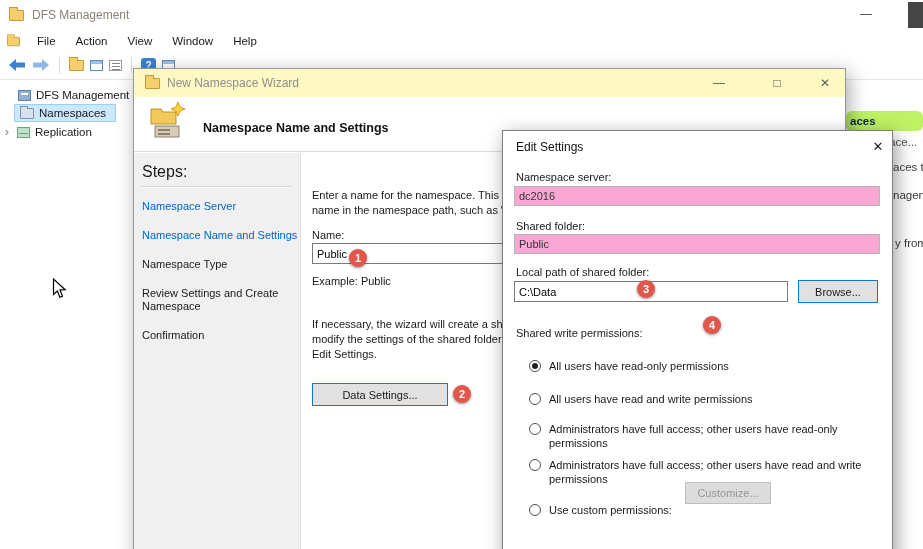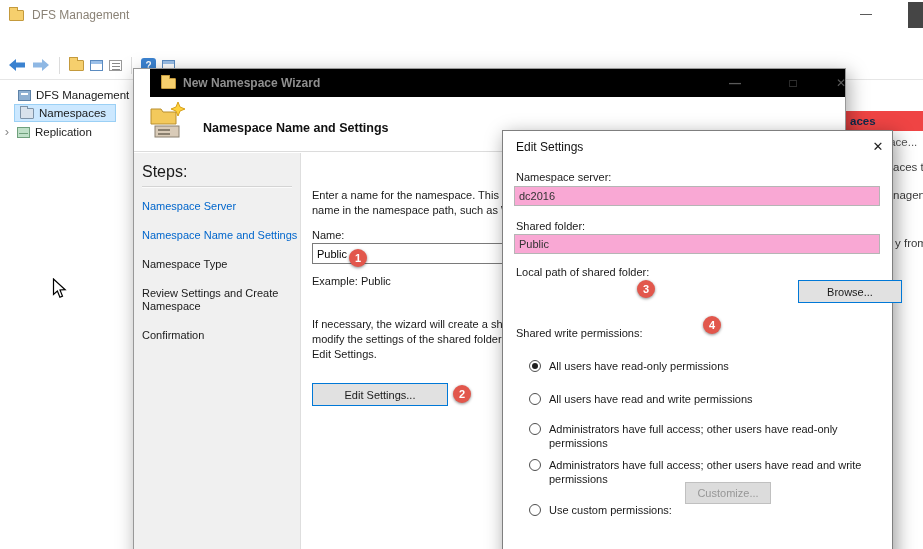--- a/index.html
+++ b/index.html
@@ -46,32 +46,32 @@
   .chev { color:#8a8a8a; font-size:13px; line-height:12px; width:10px; text-align:center; }
   .ico-console { width:13px; height:11px; background:#8fb0d2; border:1px solid #5d82a8; position:relative; flex:none; }
   .ico-console::before { content:""; position:absolute; left:2px; top:2px; width:7px; height:2px; background:#fff; }
   .ico-ns { width:14px; height:11px; background:#d9e2ec; border:1px solid #7e93a8; border-radius:1px; flex:none; position:relative; }
   .ico-ns::before { content:""; position:absolute; top:-3px; left:-1px; width:6px; height:2px; background:#d9e2ec;
                     border:1px solid #7e93a8; border-bottom:none; }
   .ico-repl { width:13px; height:11px; background:#bfe0c8; border:1px solid #6fa07c; position:relative; flex:none; }
   .ico-repl::before { content:""; position:absolute; left:1px; top:5px; right:1px; height:1px; background:#6fa07c; }
 
   
-  .frag-header { position:absolute; left:846px; top:111px; width:77px; height:20px; background:#ef4444;
-                 color:#0c2c4e; font-size:11.5px; line-height:20px; padding-left:4px; font-weight:bold; }
+  .frag-header { position:absolute; left:846px; top:111px; width:77px; height:20px; background:#bef264;
+                 color:#0c2c4e; font-size:11.5px; line-height:20px; padding-left:4px; font-weight:bold;border-radius:6px; }
   .frag { position:absolute; color:#3c3c3c; font-size:11.5px; white-space:nowrap; }
   .frag-0 { left:877px; top:136px; color:#555; }
   .frag-1 { left:893px; top:161px; }
   .frag-2 { left:893px; top:189px; }
   .frag-3 { left:895px; top:237px; }
 
   
   .wizard { position:absolute; left:133px; top:68px; width:713px; height:500px; background:#fff;
             border:1px solid #989898; box-shadow:3px 5px 18px rgba(0,0,0,.35); z-index:30; }
-  .wiz-titlebar { position:absolute; left:16px; top:0; right:0; height:28px; background:#000000;font-weight:bold; }
+  .wiz-titlebar { position:absolute; left:0; top:0; right:0; height:28px; background:#fef9c3; }
   .wiz-titlebar .folder-ico { position:absolute; left:11px; top:9px; }
   .wiz-title { position:absolute; left:33px; top:7px; font-size:12px; color:#8f8f8f; }
   .wz-btn { position:absolute; top:0; width:30px; height:28px; text-align:center; line-height:28px;
             color:#5a5a5a; font-size:12px; }
   .wz-min { left:570px; } .wz-max { left:628px; } .wz-close { left:676px; }
   .wiz-header { position:absolute; left:0; top:28px; right:0; height:55px; background:#fff;
                 border-bottom:1px solid #dcdcdc; }
   .wiz-header-icon { position:absolute; left:13px; top:2px; }
   .wiz-page-title { position:absolute; left:69px; top:24px; font-size:12.5px; font-weight:bold; color:#111; }
   .wiz-steps { position:absolute; left:0; top:84px; width:167px; bottom:0; background:#f0f0f0;
@@ -99,21 +99,21 @@
   .es-title { position:absolute; left:13px; top:9px; font-size:12px; color:#111; }
   .es-close { position:absolute; left:364px; top:5px; width:22px; height:22px; text-align:center;
               line-height:22px; font-size:13px; color:#222; }
   .es-label { position:absolute; left:13px; white-space:nowrap; }
   .es-l1 { top:40px; } .es-l2 { top:89px; } .es-l3 { top:135px; } .es-l4 { top:196px; }
   .es-field { position:absolute; left:11px; width:366px; height:20px; border:1px solid #b5b5b5;
               background:#f9a8d4; color:#333; font-family:inherit; font-size:11px; padding:0 4px; }
   .es-f1 { top:55px; } .es-f2 { top:103px; }
   .es-path { position:absolute; left:11px; top:150px; width:274px; height:21px; border:1px solid #7a7a7a;
              background:#fff; font-family:inherit; font-size:11px; padding:0 4px; }
-  .es-browse { position:absolute; left:295px; top:149px; width:104px; height:23px; }
+  .es-browse { position:absolute; left:295px; top:149px; width:80px; height:23px; }
   .radio-row { position:absolute; left:26px; display:flex; gap:8px; align-items:flex-start; }
   .rr-0 { top:228px; } .rr-1 { top:261px; } .rr-2 { top:291px; } .rr-3 { top:327px; } .rr-4 { top:372px; }
   .radio { width:12px; height:12px; border:1px solid #4f4f4f; border-radius:50%; background:#fff;
            position:relative; flex:none; margin-top:1px; }
   .radio.checked::after { content:""; position:absolute; left:2px; top:2px; width:6px; height:6px;
                           border-radius:50%; background:#1f1f1f; }
   .radio-label { width:332px; line-height:14px; }
   .es-customize { position:absolute; left:182px; top:351px; width:86px; height:22px; background:#dcdcdc;
                   border:1px solid #c0c0c0; color:#979797; font-family:inherit; font-size:11px; }
 
@@ -131,20 +131,28 @@
 
 <div class="screen">
 
   <div class="titlebar">
     <span class="folder-ico app-ico"></span>
     <span class="title-text">DFS Management</span>
     <span class="min-btn">—</span>
     <span class="corner-dark"></span>
   </div>
 
+  <div class="menubar">
+    <span class="folder-ico menu-folder"></span>
+    <span class="menu-item">File</span>
+    <span class="menu-item">Action</span>
+    <span class="menu-item">View</span>
+    <span class="menu-item">Window</span>
+    <span class="menu-item">Help</span>
+  </div>
 
   <div class="toolbar">
     <span>
       <svg width="18" height="14" viewBox="0 0 18 14">
           <path d="M8 1 L1 7 L8 13 L8 9.5 L17 9.5 L17 4.5 L8 4.5 Z" fill="#3b82d0"></path>
         </svg>
     </span>
     <span>
       <svg width="18" height="14" viewBox="0 0 18 14">
           <path d="M10 1 L17 7 L10 13 L10 9.5 L1 9.5 L1 4.5 L10 4.5 Z" fill="#8fb8e4"></path>
@@ -212,35 +220,36 @@
     </div>
     <div class="wiz-content">
       <div class="wc-text wc-line1">Enter a name for the namespace. This na</div>
       <div class="wc-text wc-line2">name in the namespace path, such as \\</div>
       <div class="wc-text wc-name-label">Name:</div>
       <input class="wc-input" type="text" value="Public" style="">
       <div class="wc-text wc-example">Example: Public</div>
       <div class="wc-text wc-note1">If necessary, the wizard will create a shar</div>
       <div class="wc-text wc-note2">modify the settings of the shared folder, s</div>
       <div class="wc-text wc-note3">Edit Settings.</div>
-      <button class="btn default wc-edit-btn">Edit Settings...</button>
+      <button class="btn default wc-edit-btn">Data Settings...</button>
     </div>
   </div>
 
   <div class="editset">
     <span class="es-title">Edit Settings</span>
     <span class="es-close">✕</span>
 
     <div class="es-label es-l1">Namespace server:</div>
     <input class="es-field es-f1" type="text" readonly="" value="dc2016" style="">
 
     <div class="es-label es-l2">Shared folder:</div>
     <input class="es-field es-f2" type="text" readonly="" value="Public" style="">
 
     <div class="es-label es-l3">Local path of shared folder:</div>
+    <input class="es-path" type="text" value="C:\Data" style="">
     <button class="btn default es-browse">Browse...</button>
 
     <div class="es-label es-l4">Shared write permissions:</div>
 
     <div class="radio-row rr-0">
       <span class="radio checked"></span>
       <span class="radio-label">All users have read-only permissions</span>
     </div>
     <div class="radio-row rr-2">
       <span class="radio"></span>

